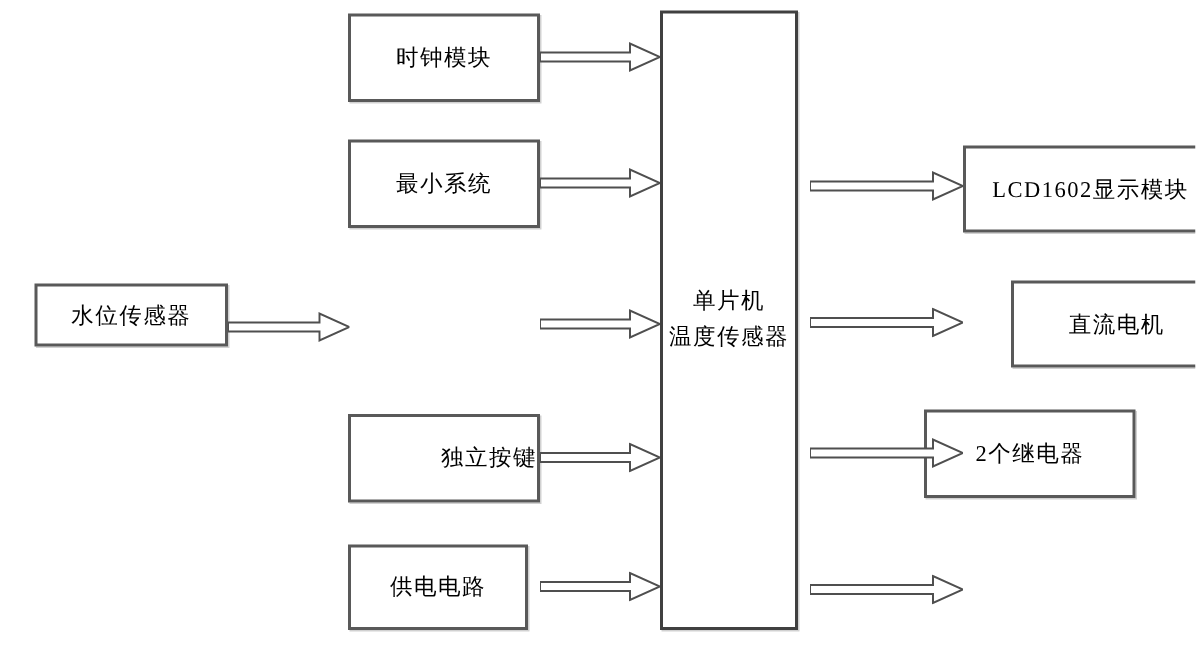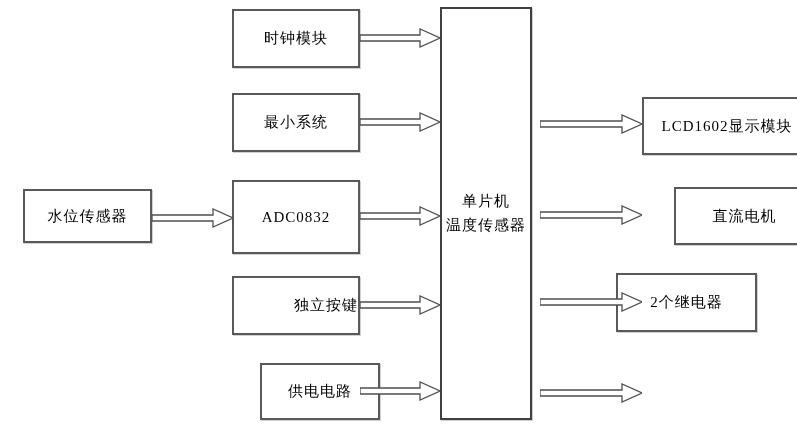--- a/index.html
+++ b/index.html
@@ -38,49 +38,46 @@
     position: absolute;
     display: block;
   }
   .arrow polygon {
     fill: #ffffff;
     stroke: #4f4f4f;
     stroke-width: 1.3;
     stroke-linejoin: miter;
   }
   
-  #n-water  { left: 23px;  top: 189px; width: 129px; height: 54px; }
+  #n-water  { left: 23px;  top: 189px; width: 129px; height: 42px; }
   #n-clock  { left: 232px; top: 9px;   width: 128px; height: 59px; }
   #n-temp   { left: 232px; top: 93px;  width: 128px; height: 59px; }
   #n-adc    { left: 232px; top: 180px; width: 128px; height: 74px; }
   #n-keys   { left: 232px; top: 276px; width: 128px; height: 59px; justify-content: flex-end; }
-  #n-power  { left: 232px; top: 363px; width: 120px; height: 57px; margin-left: 28px; }
+  #n-power  { left: 232px; top: 363px; width: 120px; height: 57px; }
   #n-mcu    { left: 440px; top: 7px;   width: 92px; height: 413px; }
   #n-lcd    { left: 642px; top: 97px;  width: 170px; height: 58px; }
   #n-motor  { left: 642px; top: 187px; width: 141px; height: 58px; margin-left: 32px; }
   #n-relay  { left: 616px; top: 273px; width: 141px; height: 59px; }
   #n-buzzer { left: 642px; top: 362px; width: 141px; height: 59px; }
 </style>
 </head>
 <body>
 
 <div class="canvas">
 
   <div class="node" id="n-water">
     <span>水位传感器</span>
   </div>
 
   <div class="node" id="n-clock">
     <span>时钟模块</span>
   </div>
   <div class="node" id="n-temp">
     <span>最小系统</span>
-  </div>
-  <div class="node" id="n-adc">
-    <span>ADC0832</span>
   </div>
   <div class="node" id="n-keys">
     <span>独立按键</span>
   </div>
   <div class="node" id="n-power">
     <span>供电电路</span>
   </div>
 
   <div class="node center-box" id="n-mcu">
     <span>单片机</span>

